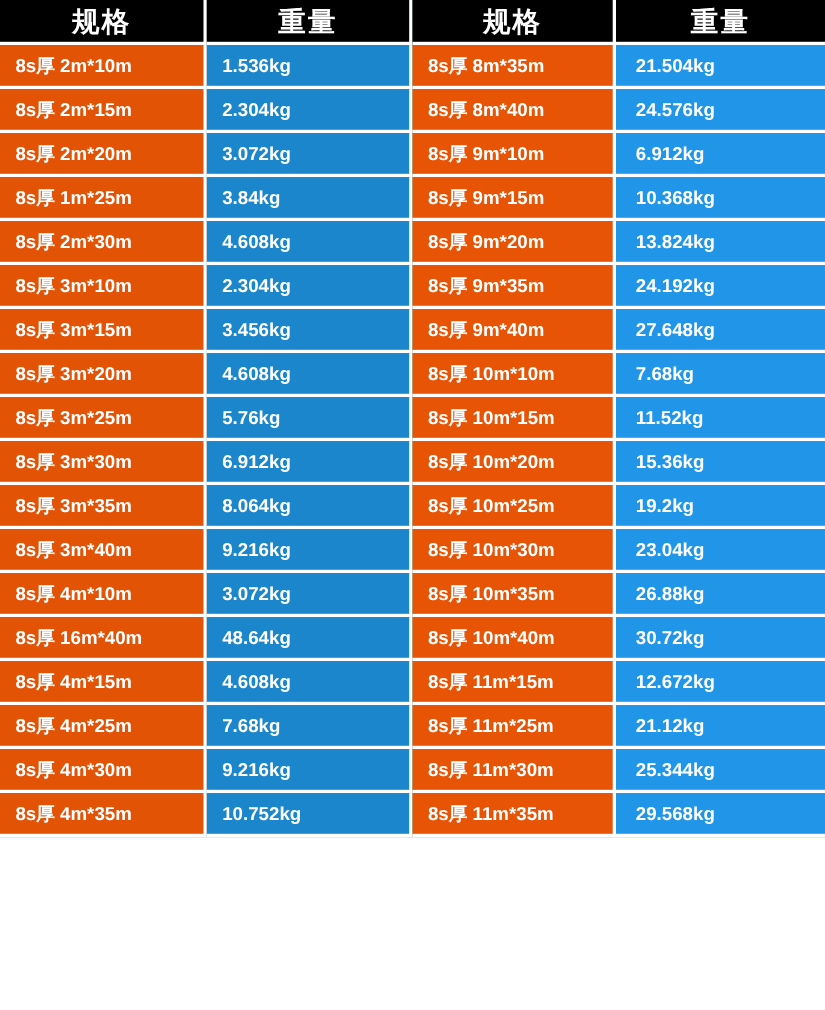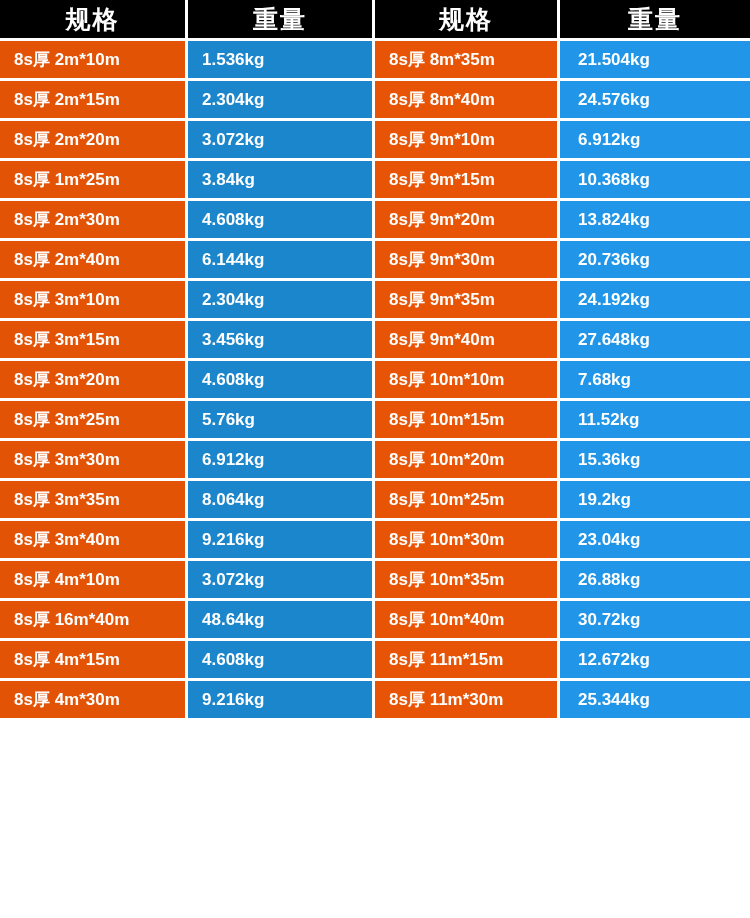--- a/index.html
+++ b/index.html
@@ -107,26 +107,20 @@
         <td class="spec-right">8s厚 9m*15m</td>
         <td class="wt-right last-col">10.368kg</td>
       </tr>
       <tr>
         <td class="spec-left">8s厚 2m*30m</td>
         <td class="wt-left">4.608kg</td>
         <td class="spec-right">8s厚 9m*20m</td>
         <td class="wt-right last-col">13.824kg</td>
       </tr>
       <tr>
-        <td class="spec-left">8s厚 2m*40m</td>
-        <td class="wt-left">6.144kg</td>
-        <td class="spec-right">8s厚 9m*30m</td>
-        <td class="wt-right last-col">20.736kg</td>
-      </tr>
-      <tr>
         <td class="spec-left">8s厚 3m*10m</td>
         <td class="wt-left">2.304kg</td>
         <td class="spec-right">8s厚 9m*35m</td>
         <td class="wt-right last-col">24.192kg</td>
       </tr>
       <tr>
         <td class="spec-left">8s厚 3m*15m</td>
         <td class="wt-left">3.456kg</td>
         <td class="spec-right">8s厚 9m*40m</td>
         <td class="wt-right last-col">27.648kg</td>
@@ -173,19 +167,31 @@
         <td class="spec-right">8s厚 10m*40m</td>
         <td class="wt-right last-col">30.72kg</td>
       </tr>
       <tr>
         <td class="spec-left">8s厚 4m*15m</td>
         <td class="wt-left">4.608kg</td>
         <td class="spec-right">8s厚 11m*15m</td>
         <td class="wt-right last-col">12.672kg</td>
       </tr>
       <tr>
+        <td class="spec-left">8s厚 4m*25m</td>
+        <td class="wt-left">7.68kg</td>
+        <td class="spec-right">8s厚 11m*25m</td>
+        <td class="wt-right last-col">21.12kg</td>
+      </tr>
+      <tr>
         <td class="spec-left">8s厚 4m*30m</td>
         <td class="wt-left">9.216kg</td>
         <td class="spec-right">8s厚 11m*30m</td>
         <td class="wt-right last-col">25.344kg</td>
       </tr>
+      <tr>
+        <td class="spec-left">8s厚 4m*35m</td>
+        <td class="wt-left">10.752kg</td>
+        <td class="spec-right">8s厚 11m*35m</td>
+        <td class="wt-right last-col">29.568kg</td>
+      </tr>
     </tbody>
 </table>
 
 </body></html>

